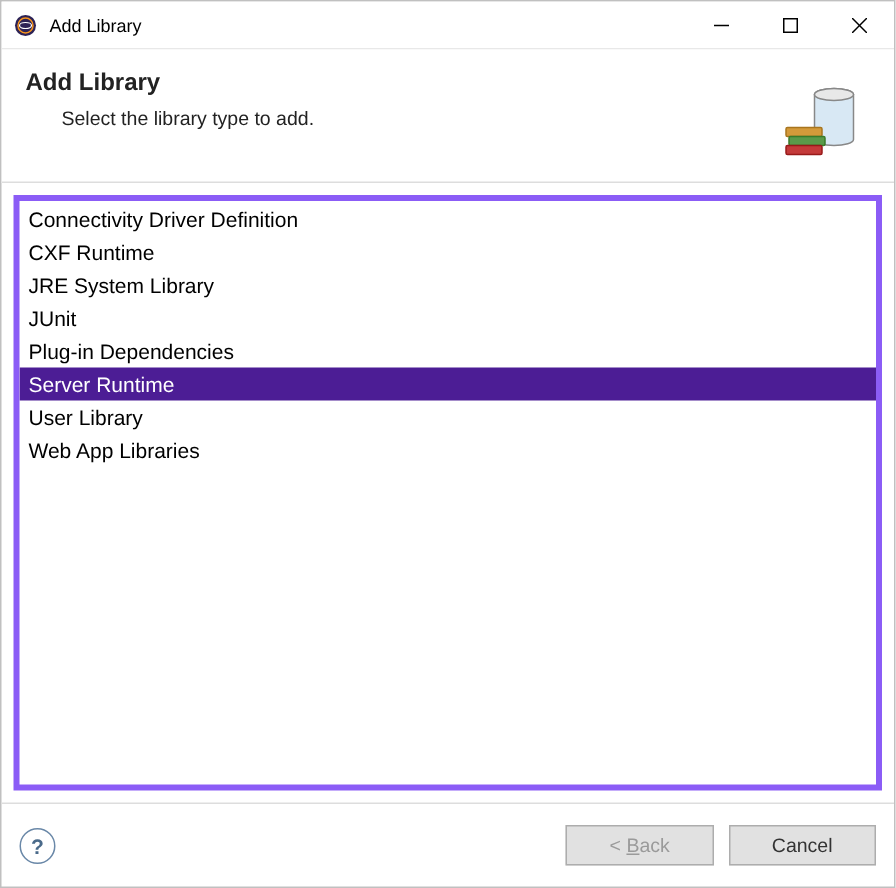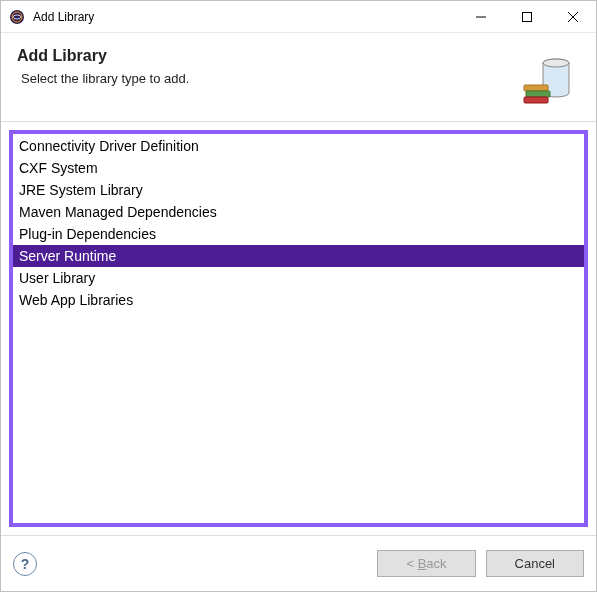--- a/index.html
+++ b/index.html
@@ -39,21 +39,21 @@
     .header-area {
       background: #fff;
       padding: 14px 16px 10px 16px;
       display: flex;
       align-items: flex-start;
       border-bottom: 1px solid #ddd;
       fill: #fff;
     }
     .header-text { flex: 1; }
     .header-title { font-size: 16px; font-weight: bold; color: #222; margin-bottom: 6px; }
-    .header-subtitle { font-size: 13px; color: #222; padding-left: 4px; }
+    .header-subtitle { font-size: 13px; color: #222; padding-left: 4px; margin-left: 20px; }
     .header-banner-icon {
       width: 64px; height: 64px;
       display: flex; align-items: center; justify-content: center;
     }
     .content-area {
       flex: 1;
       padding: 8px;
       display: flex;
     }
     .listbox {
@@ -151,23 +151,23 @@
       <rect x="6" y="36" width="24" height="6" rx="1" fill="#d49a3a" stroke="#a8751e"></rect>
       <rect x="8" y="42" width="24" height="6" rx="1" fill="#5a9a4a" stroke="#3a7a2a"></rect>
       <rect x="6" y="48" width="24" height="6" rx="1" fill="#c43a3a" stroke="#981a1a"></rect>
     </svg>
   </div>
 </div>
 
 <div class="content-area">
   <div class="listbox" id="listbox">
       <div class="list-item">Connectivity Driver Definition</div>
-      <div class="list-item">CXF System</div>
+      <div class="list-item">CXF Runtime</div>
       <div class="list-item">JRE System Library</div>
-      <div class="list-item">Maven Managed Dependencies</div>
+      <div class="list-item">JUnit</div>
       <div class="list-item">Plug-in Dependencies</div>
       <div class="list-item selected">Server Runtime</div>
       <div class="list-item">User Library</div>
       <div class="list-item">Web App Libraries</div>
     </div>
 </div>
 
 <div class="button-bar">
   <div class="help-btn">?</div>
   <div class="wizard-btn disabled">

